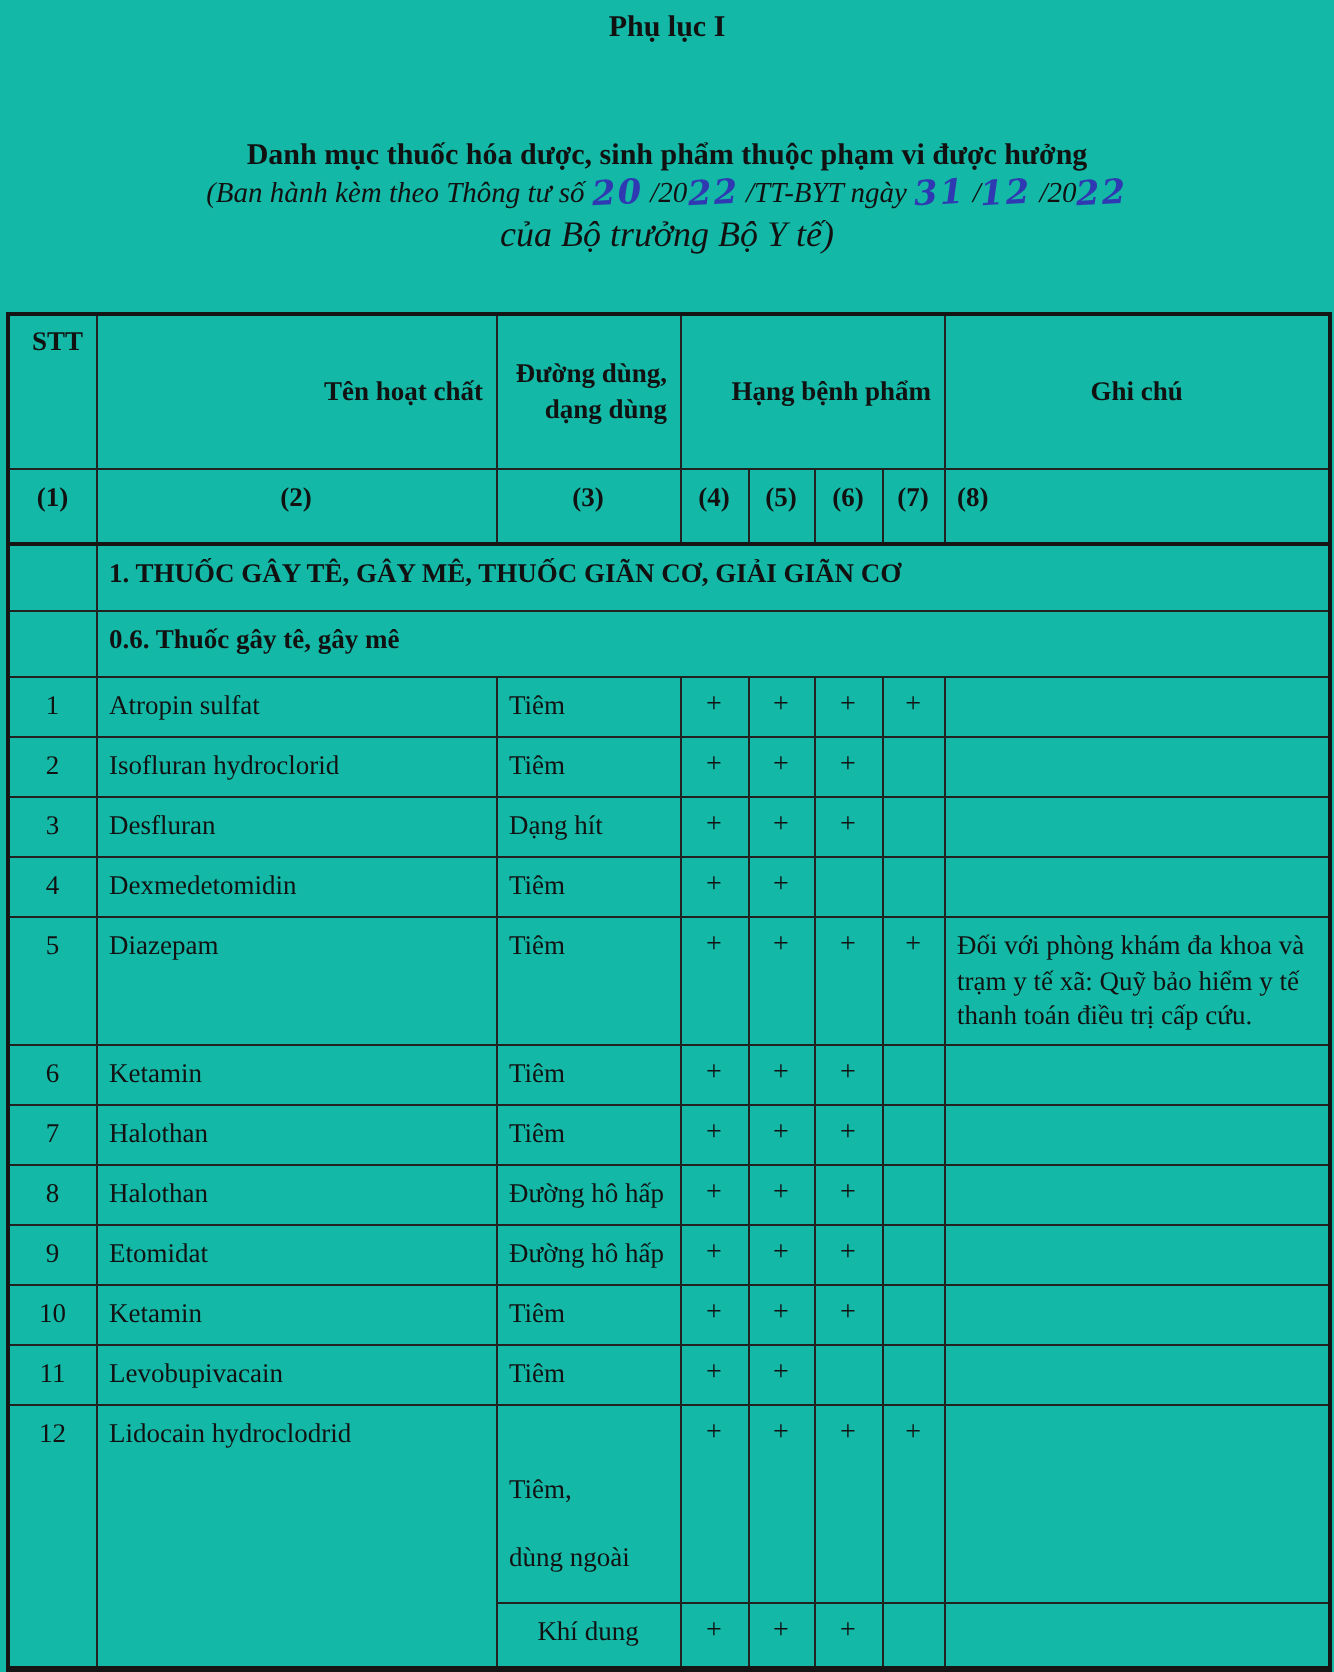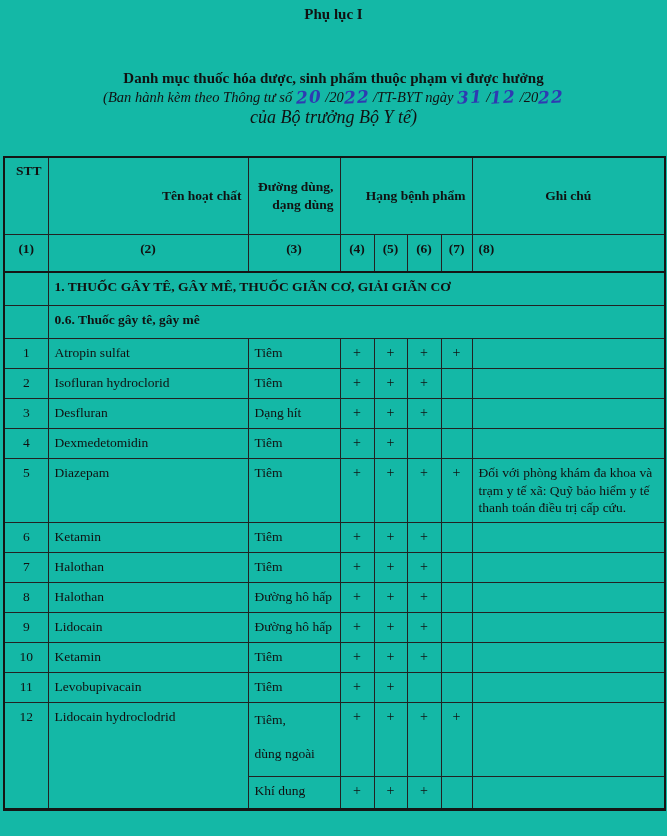--- a/index.html
+++ b/index.html
@@ -31,24 +31,24 @@
   tr.hrow1 th{height:66px;vertical-align:middle;text-align:right;font-size:13.5px;font-weight:bold;}
   tr.hrow1 th.c1{vertical-align:top;padding-top:4px;}
   tr.hrow1 th.c8{text-align:center;}
   tr.index-row td{height:26px;text-align:center;font-weight:bold;border-bottom:2px solid #151515;}
   tr.index-row td.c8{text-align:left;}
   td.stt{text-align:center;}
   td.section{font-weight:bold;height:22px;padding-top:7px;}
   td.secblank{height:22px;}
   td.mark{text-align:center;font-size:14px;}
   td.route{white-space:pre-line;}
-  td.route.spaced{line-height:2.55;padding-top:0;}
+  td.route.spaced{line-height:2.55;padding-top:25px;}
   td.note{line-height:1.4;}
   tr.drug td{height:19px;}
-  tr.sub td{height:21px;}
+  tr.sub td{height:21px;text-align:center;}
 </style>
 </head>
 <body>
 
 <div class="page">
   <div class="doc-header">
     <div class="h1">Phụ lục I</div>
     <div class="h2">Danh mục thuốc hóa dược, sinh phẩm thuộc phạm vi được hưởng</div>
     <div class="issue-line"><span>(Ban hành kèm theo Thông tư số </span><span class="hand">20</span><span> /20</span><span class="hand">22</span><span> /TT-BYT ngày </span><span class="hand">31</span><span> /</span><span class="hand">12</span><span> /20</span><span class="hand">22</span></div>
     <div class="issue-line2">của Bộ trưởng Bộ Y tế)</div>
@@ -168,21 +168,21 @@
           <td class="name">Halothan</td>
           <td class="route">Đường hô hấp</td>
           <td class="mark">+</td>
           <td class="mark">+</td>
           <td class="mark">+</td>
           <td class="mark"></td>
           <td class="note"></td>
         </tr>
         <tr class="drug">
           <td class="stt">9</td>
-          <td class="name">Lidocain</td>
+          <td class="name">Etomidat</td>
           <td class="route">Đường hô hấp</td>
           <td class="mark">+</td>
           <td class="mark">+</td>
           <td class="mark">+</td>
           <td class="mark"></td>
           <td class="note"></td>
         </tr>
         <tr class="drug">
           <td class="stt">10</td>
           <td class="name">Ketamin</td>

